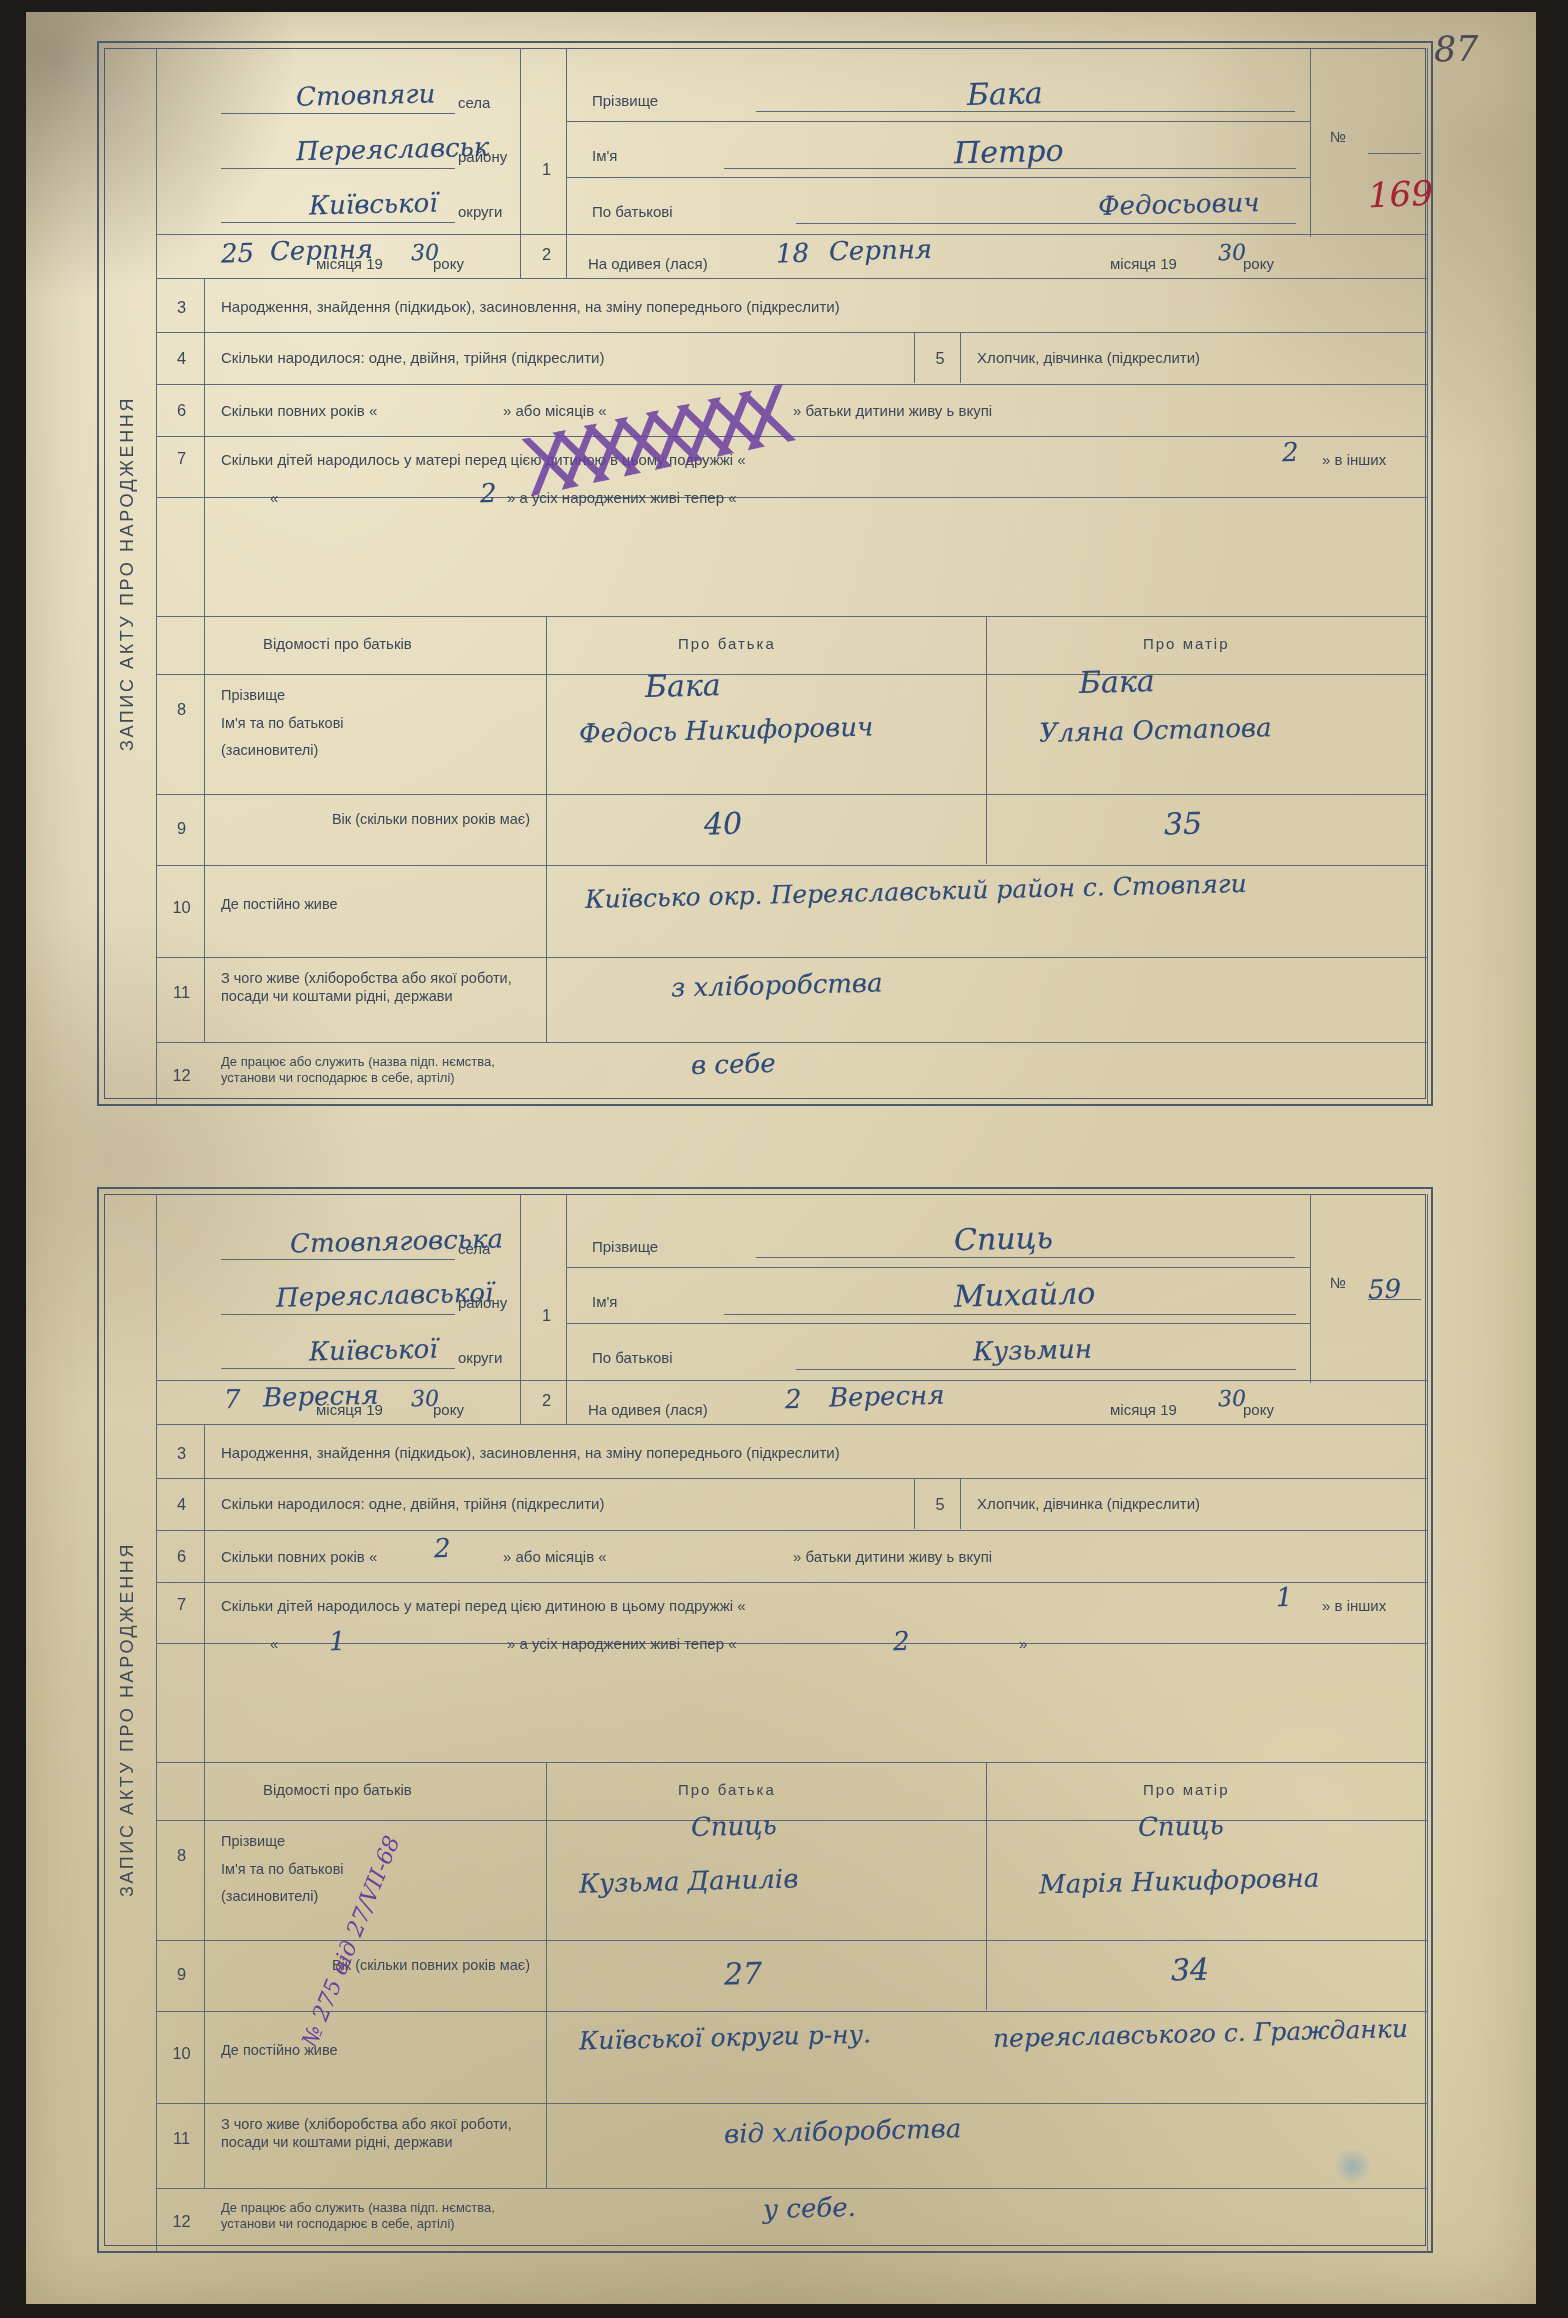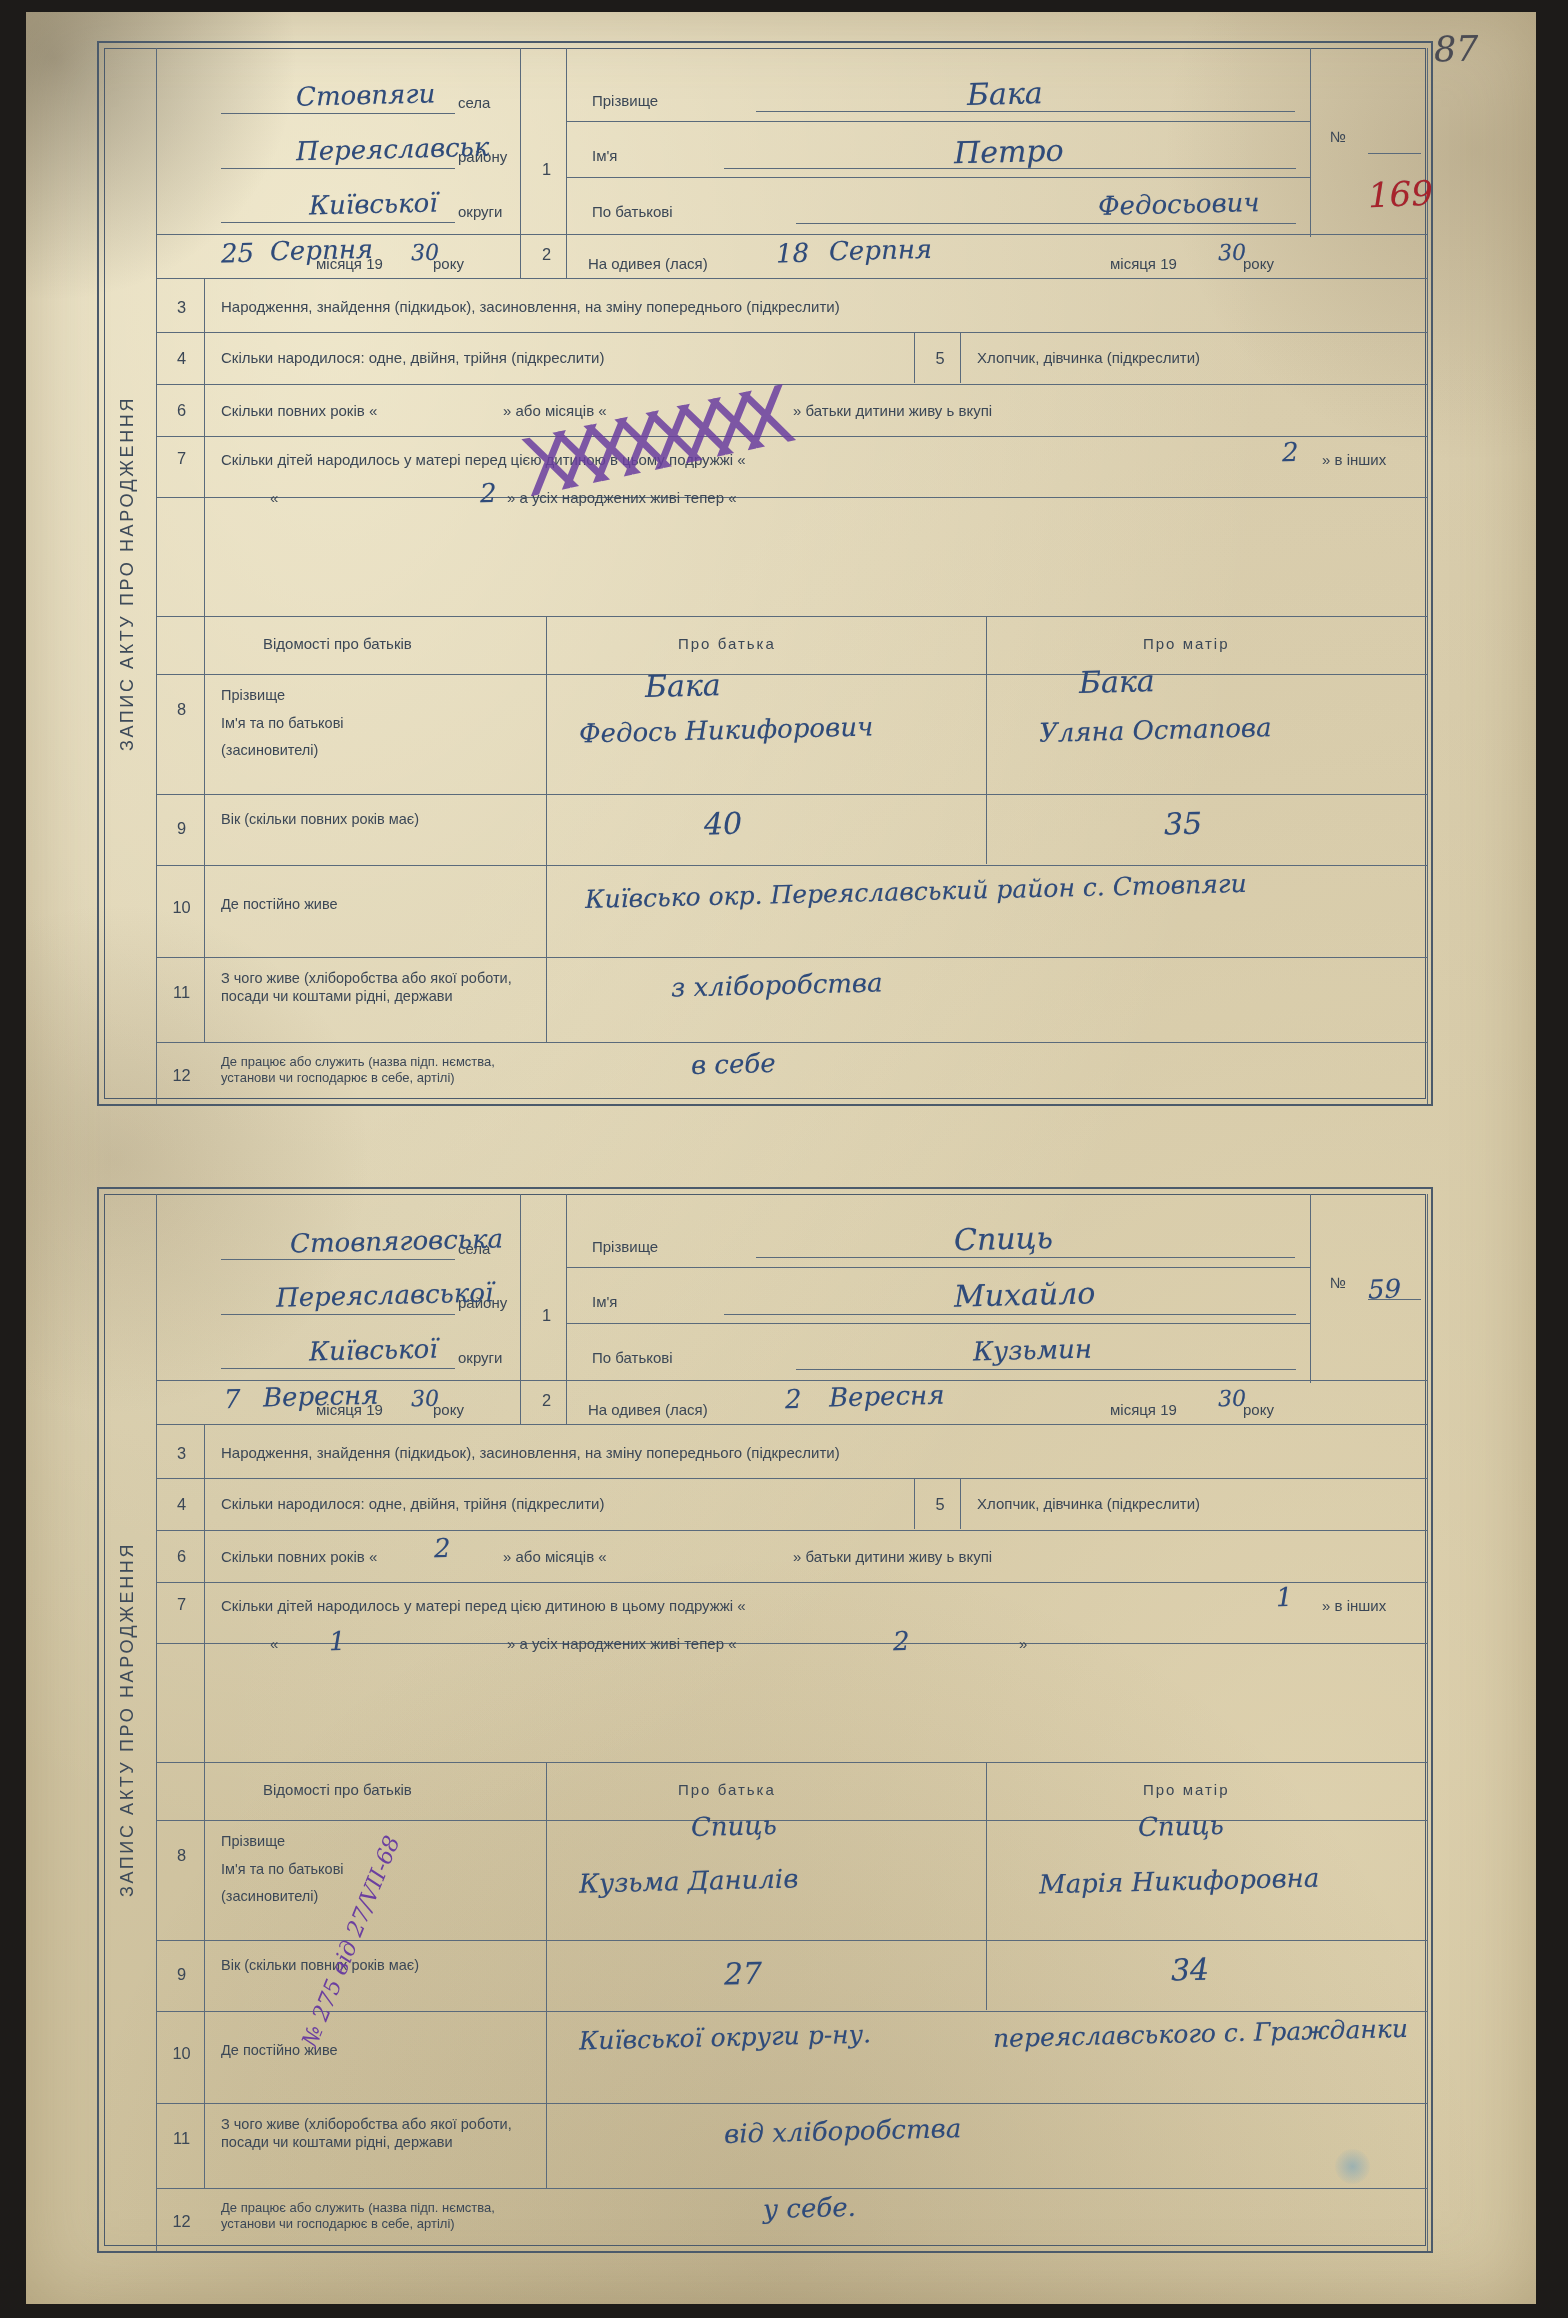--- a/index.html
+++ b/index.html
@@ -88,21 +88,21 @@
 
   .cell-txt {
     position: absolute;
     color: #3b4756;
     font-family: "Liberation Sans", sans-serif;
     font-size: 15px;
     line-height: 1.25;
     white-space: nowrap;
   }
   .cell-txt.small { font-size: 12px; white-space: normal; }
-  .cell-txt.center { text-align: left; }
+  .cell-txt.center { text-align: right; }
   .num {
     position: absolute;
     color: #3b4756;
     font-family: "Liberation Sans", sans-serif;
     font-size: 16.4px;
     text-align: center;
   }
   
   .hw {
     position: absolute;

